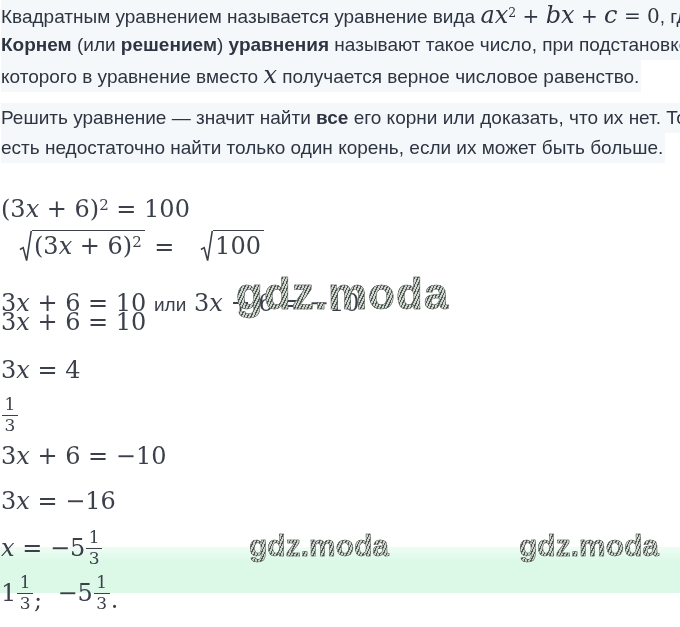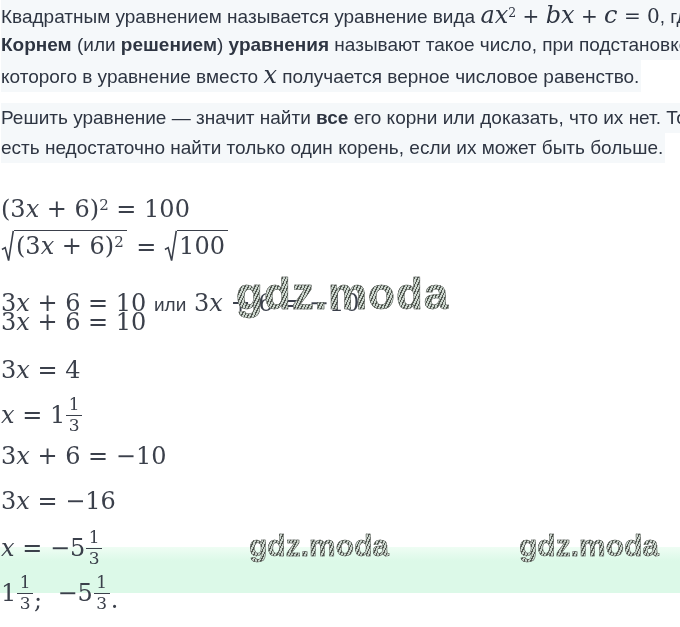--- a/index.html
+++ b/index.html
@@ -45,21 +45,21 @@
   .mt-r{font-style:normal;}
   .mt-sans{font-family:"Liberation Sans",sans-serif;font-size:19px;}
   .mt-sup{font-size:15px;position:relative;top:-0.5em;}
   .mt-low{align-self:flex-end;padding-bottom:2px;}
   .frac{
     display:inline-flex;flex-direction:column;align-items:center;
     font-size:17px;line-height:1.15;margin:0 1px;vertical-align:middle;
   }
   .frac .num{border-bottom:1.5px solid currentColor;padding:0 2.5px;}
   .frac .den{padding:0 2.5px;}
-  .sqrt{display:inline-flex;align-items:stretch;margin-right:2px;}
+  .sqrt{display:inline-flex;align-items:stretch;margin-right:2px;padding-left:18px;}
   .sqrt svg{width:13px;height:auto;flex:0 0 13px;display:block;}
   .sqrt .radicand{border-top:1.6px solid currentColor;padding:1px 3px 0 2px;display:inline-block;}
   
   .wm{
     position:absolute;
     font-family:Liberation Sans, sans-serif;font-weight:700;
     color:transparent;
     background:repeating-linear-gradient(115deg,#50554f 0px,#50554f 1.2px,#ccd6ce 1.2px,#ccd6ce 3px);
     -webkit-background-clip:text;background-clip:text;
     -webkit-text-stroke:0.5px #585d58;
@@ -83,21 +83,21 @@
       <div class="pline" style="top: 133px; text-align: center;"><span class="bg"><span class="sg-r">есть недостаточно найти только один корень, если их может быть больше.</span></span></div>
       <div class="mline" style="top: 170px; height: 30px;"><span class="tg"><span class="mt-r">(3</span><span class="mt-i">x</span><span class="mt-r"> + 6)</span><span class="mt-sup">2</span><span class="mt-r"> = 100</span></span></div>
       <div class="mline" style="top: 203px; height: 40px;"><span class="sqrt"><svg viewBox="0 0 14 36" preserveAspectRatio="none">
             <path d="M1 21 L4.5 19 L8.2 33 L13.2 1" fill="none" stroke="currentColor" stroke-width="1.6" vector-effect="non-scaling-stroke" stroke-linejoin="miter"></path>
           </svg><span class="radicand"><span class="mt-r">(3</span><span class="mt-i">x</span><span class="mt-r"> + 6)</span><span class="mt-sup">2</span></span></span><span class="tg"><span class="mt-r"> = </span></span><span class="sqrt"><svg viewBox="0 0 14 36" preserveAspectRatio="none">
             <path d="M1 21 L4.5 19 L8.2 33 L13.2 1" fill="none" stroke="currentColor" stroke-width="1.6" vector-effect="non-scaling-stroke" stroke-linejoin="miter"></path>
           </svg><span class="radicand"><span class="mt-r">100</span></span></span></div>
       <div class="mline" style="top: 264px; height: 30px;"><span class="tg"><span class="mt-r">3</span><span class="mt-i">x</span><span class="mt-r"> + 6 = 10 </span><span class="mt-sans">или</span><span class="mt-r"> 3</span><span class="mt-i">x</span><span class="mt-r"> + 6 = −10</span></span></div>
       <div class="mline" style="top: 283px; height: 30px;"><span class="tg"><span class="mt-r">3</span><span class="mt-i">x</span><span class="mt-r"> + 6 = 10</span></span></div>
       <div class="mline" style="top: 331px; height: 30px;"><span class="tg"><span class="mt-r">3</span><span class="mt-i">x</span><span class="mt-r"> = 4</span></span></div>
-      <div class="mline" style="top: 368px; height: 46px;"><span class="tg"><span class="mt-i">x</span><span class="mt-r"> = 1</span></span><span class="frac"><span class="num">1</span><span class="den">3</span></span></div>
+      <div class="mline" style="top: 368px; height: 46px;"><span class="frac"><span class="num">1</span><span class="den">3</span></span></div>
       <div class="mline" style="top: 417px; height: 30px;"><span class="tg"><span class="mt-r">3</span><span class="mt-i">x</span><span class="mt-r"> + 6 = −10</span></span></div>
       <div class="mline" style="top: 462px; height: 30px;"><span class="tg"><span class="mt-r">3</span><span class="mt-i">x</span><span class="mt-r"> = −16</span></span></div>
       <div class="mline" style="top: 501px; height: 46px;"><span class="tg"><span class="mt-i">x</span><span class="mt-r"> = −5</span></span><span class="frac"><span class="num">1</span><span class="den">3</span></span></div>
       <div class="mline" style="top: 546px; height: 46px;"><span class="tg"><span class="mt-r">1</span></span><span class="frac"><span class="num">1</span><span class="den">3</span></span><span class="mt-low">; </span><span class="tg"><span class="mt-r"> −5</span></span><span class="frac"><span class="num">1</span><span class="den">3</span></span><span class="mt-low">.</span></div>
     </div>
 
   <span class="wm wm-big">gdz.moda</span>
   <span class="wm wm-bottom-left">gdz.moda</span>
   <span class="wm wm-bottom-right">gdz.moda</span>
 </div>

